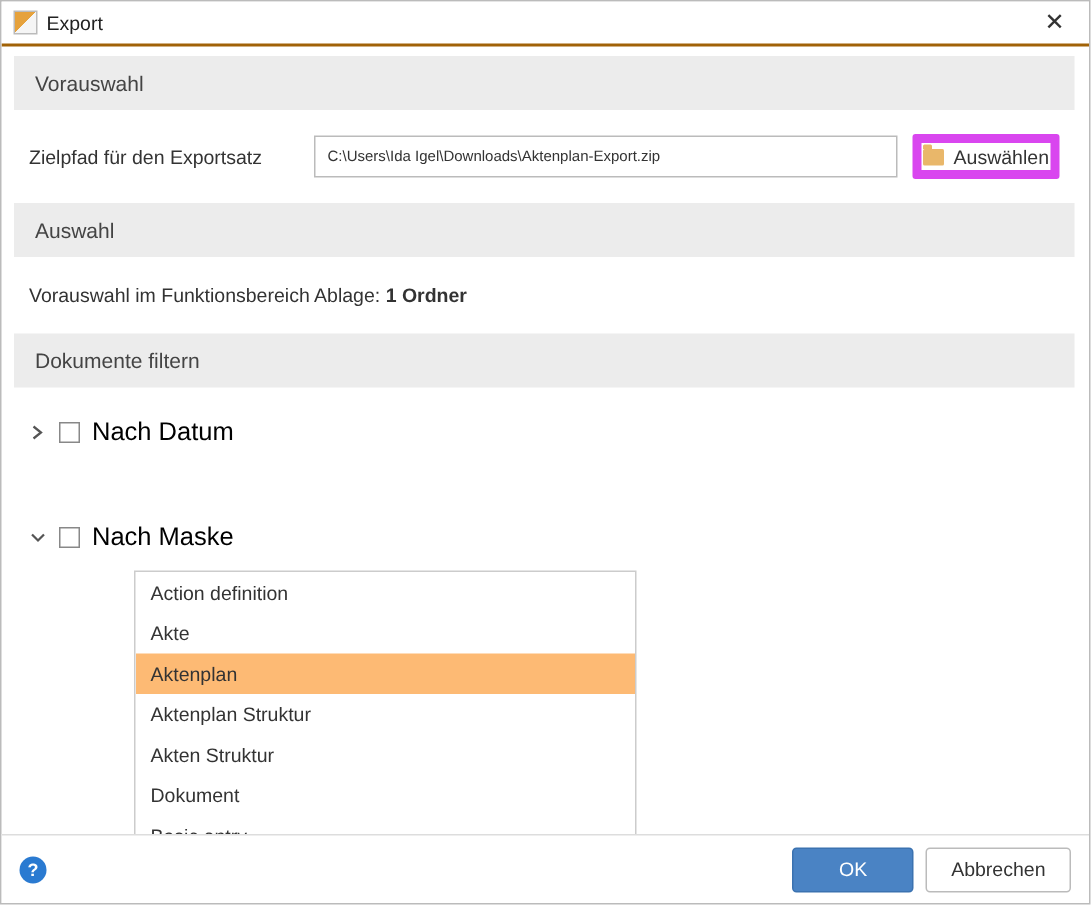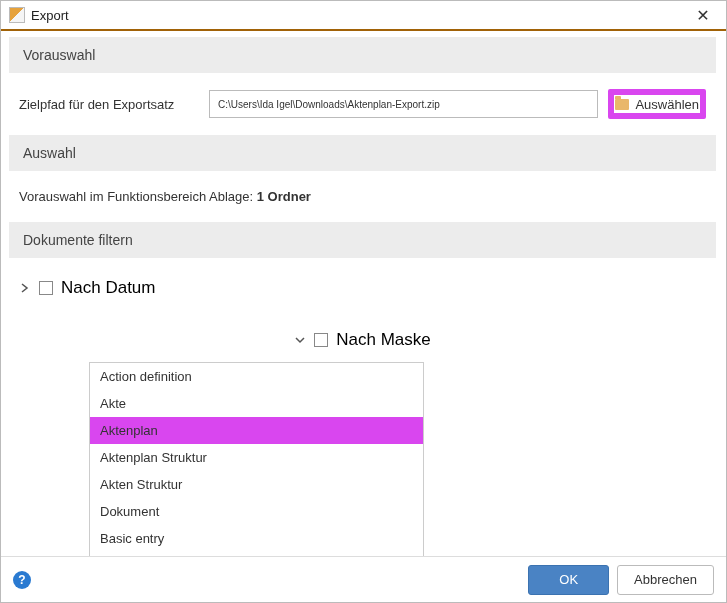--- a/index.html
+++ b/index.html
@@ -122,21 +122,21 @@
     overflow-y: scroll;
     background: #fff;
   }
   .listbox-item {
     padding: 6px 10px;
     font-size: 13px;
     color: #333;
     cursor: pointer;
     border-bottom: 0;
   }
-  .listbox-item.selected { background: #d946ef; }
+  .listbox-item.selected { background: #fdba74; }
   .footer {
     height: 46px;
     border-top: 1px solid #ddd;
     display: flex;
     align-items: center;
     padding: 0 12px;
     gap: 8px;
     background: #fff;
   }
   .footer .spacer { flex: 1; }
@@ -209,21 +209,21 @@
       <div class="tree-row">
         <span class="caret">
           <svg viewBox="0 0 10 10">
               <path d="M2 1 L7 5 L2 9" fill="none" stroke="#555" stroke-width="1.5"></path>
             </svg>
         </span>
         <span class="checkbox"></span>
         <span>Nach Datum</span>
       </div>
 
-      <div class="tree-row" style="margin-top:16px;justify-content:center;">
+      <div class="tree-row" style="margin-top:34px;">
         <span class="caret">
           <svg viewBox="0 0 10 10">
               <path d="M1 3 L5 7 L9 3" fill="none" stroke="#555" stroke-width="1.5"></path>
             </svg>
         </span>
         <span class="checkbox"></span>
         <span>Nach Maske</span>
       </div>
 
       <div class="listbox" id="mask-listbox">

